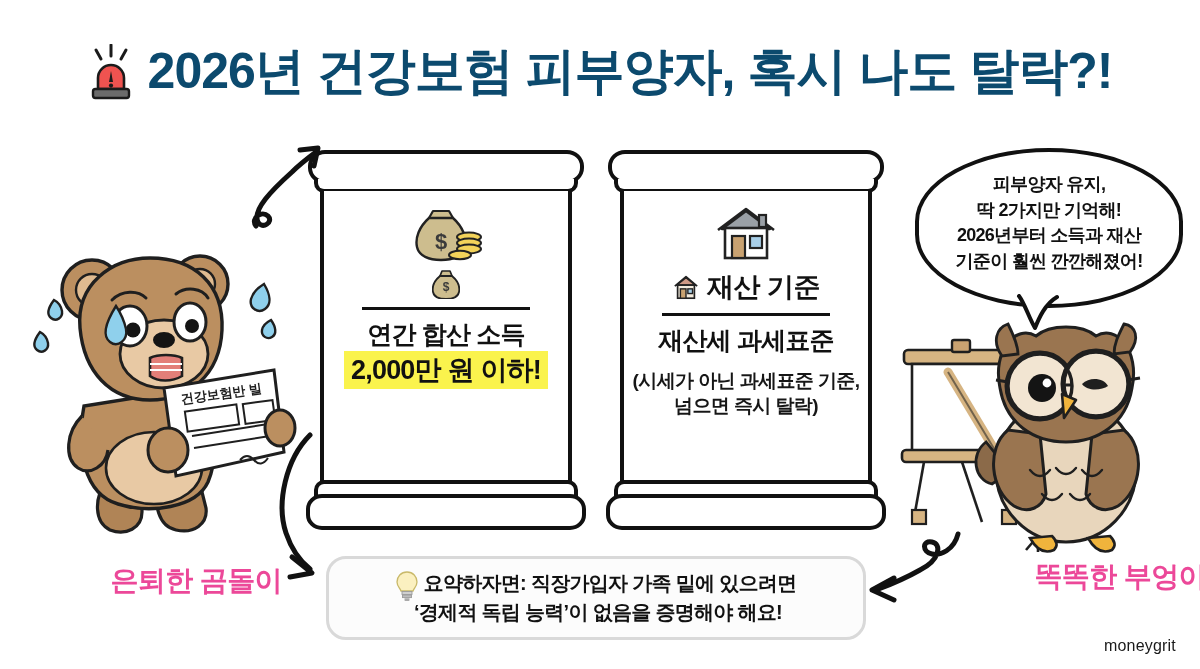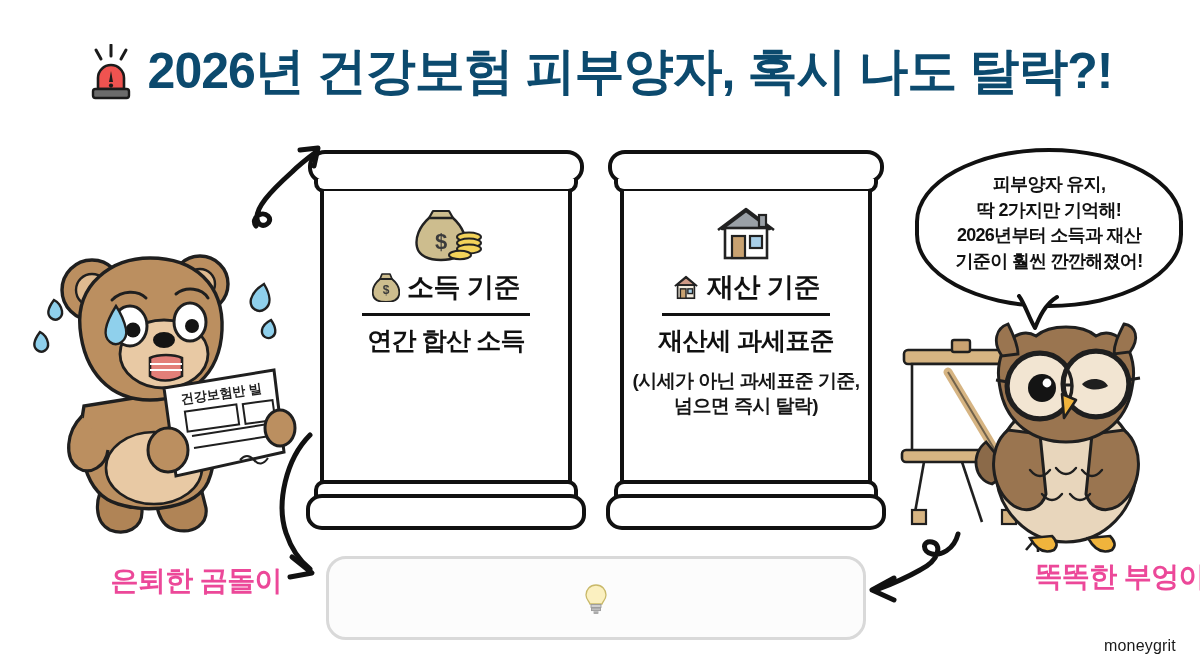--- a/index.html
+++ b/index.html
@@ -187,24 +187,26 @@
           <ellipse cx="62" cy="45" rx="12" ry="4.4" fill="#f3d35a" stroke="#222" stroke-width="2"></ellipse>
           <ellipse cx="53" cy="51" rx="11" ry="4.2" fill="#f3d35a" stroke="#222" stroke-width="2"></ellipse>
         </svg>
       </div>
       <div class="card-heading">
         <svg width="28" height="30" viewBox="0 0 28 30">
           <path d="M8 7 l2 -5 h8 l2 5" fill="#cdbd8e" stroke="#222" stroke-width="1.7" stroke-linejoin="round"></path>
           <path d="M8 7 c-6 5 -8 11 -7 16 c1 5 6 7 13 7 c7 0 12 -2 13 -7 c1 -5 -1 -11 -7 -16 Z" fill="#cdbd8e" stroke="#222" stroke-width="1.8"></path>
           <text x="14" y="22" font-size="12" font-weight="700" fill="#3b3b3b" text-anchor="middle" font-family="Liberation Sans, sans-serif">$</text>
         </svg>
-        <div class="card-heading-label">소득 기준</div>
       </div>
       <div class="card-rule"></div>
       <div class="card-line1">연간 합산 소득</div>
+      <div class="card-hl-wrap">
+        <span class="card-hl">2,000만 원 이하!</span>
+      </div>
     </div>
   </div>
 
   <div class="card" id="card-asset">
     <div class="card-cap"></div>
     <div class="card-cap-lip"></div>
     <div class="card-body"></div>
     <div class="card-foot-lip"></div>
     <div class="card-foot"></div>
 
@@ -376,18 +378,22 @@
   <div class="char-caption" id="caption-owl">똑똑한 부엉이</div>
 
   <div id="summary-box">
     <div class="summary-inner">
       <svg class="bulb-icon" viewBox="0 0 22 30">
         <path d="M11 1 C5 1 1 5.5 1 11 C1 15 4 17 5 20 L17 20 C18 17 21 15 21 11 C21 5.5 17 1 11 1 Z" fill="#fbf0c0" stroke="#c9b96a" stroke-width="1.3"></path>
         <rect x="6" y="20.5" width="10" height="3" fill="#cfcfcf" stroke="#9a9a9a" stroke-width="0.9"></rect>
         <rect x="6.5" y="24" width="9" height="2.6" fill="#bdbdbd" stroke="#9a9a9a" stroke-width="0.9"></rect>
         <path d="M8.5 27.2 h5 v1.4 a2 2 0 0 1 -5 0 Z" fill="#aaaaaa"></path>
       </svg>
+      <div class="summary-text">
+        <span class="l1">요약하자면: 직장가입자 가족 밑에 있으려면</span>
+        <span class="l2">‘경제적 독립 능력’이 없음을 증명해야 해요!</span>
+      </div>
     </div>
   </div>
 
   <div id="watermark">moneygrit</div>
 
 </div>
 
 </body></html>

